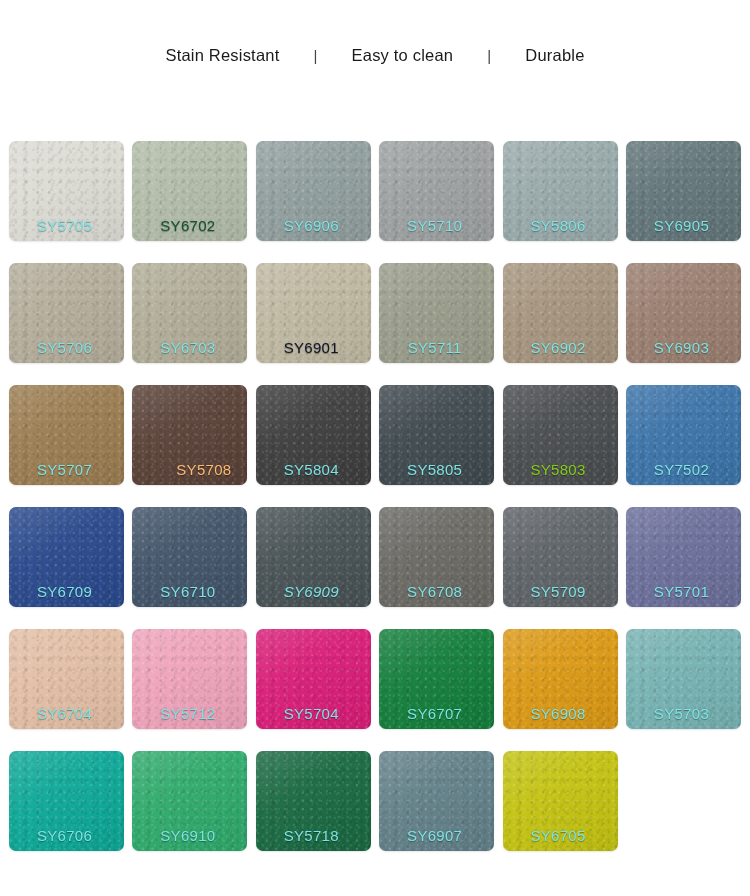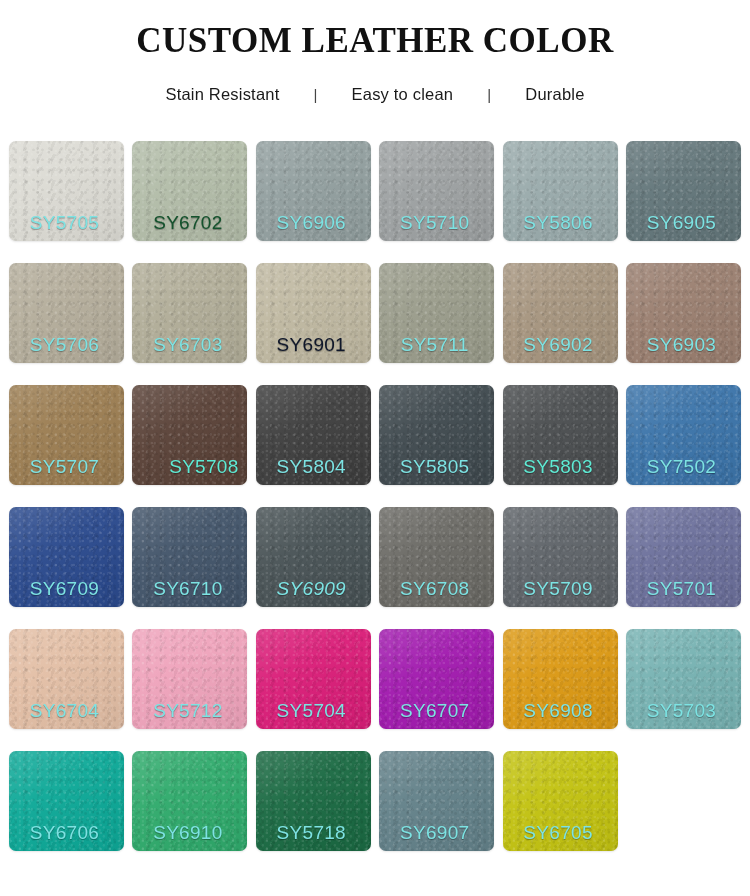--- a/index.html
+++ b/index.html
@@ -101,34 +101,33 @@
     pointer-events: none;
     background: linear-gradient(150deg, rgba(255,255,255,0.16) 0%, rgba(255,255,255,0.03) 38%, rgba(0,0,0,0.035) 78%, rgba(0,0,0,0.07) 100%);
   }
   .swatch .code {
     position: absolute;
     left: 0;
     right: 4px;
     bottom: 7px;
     text-align: center;
     font-family: "Liberation Sans", sans-serif;
-    font-size: 19px;
+    font-size: 15px;
     letter-spacing: 0.3px;
     color: #7de3e3;
     text-shadow: 0 1px 1px rgba(0,0,0,0.35);
     z-index: 3;
   }
 </style>
 </head>
 <body>
 
 <div class="page">
 
   <div class="header">
-    <h1 class="title">CUSTOM LEATHER COLOR</h1>
     <div class="subtitle">
       <span class="feat">Stain Resistant</span>
       <span class="sep">|</span>
       <span class="feat">Easy to clean</span>
       <span class="sep">|</span>
       <span class="feat">Durable</span>
     </div>
   </div>
 
   <div class="grid" id="swatch-grid">
@@ -193,36 +192,36 @@
         <div class="code" style="color: rgb(125, 227, 227);">SY6903</div>
       </div>
       <div class="swatch" style="background: rgb(156, 126, 83);">
         <div class="grain"></div>
         <div class="sheen"></div>
         <div class="code" style="color: rgb(125, 227, 227);">SY5707</div>
       </div>
       <div class="swatch" style="background: rgb(91, 67, 57);">
         <div class="grain"></div>
         <div class="sheen"></div>
-        <div class="code" style="color: #5eead4; padding-left: 32px;">SY5708</div>
+        <div class="code" style="color: #fdba74; padding-left: 32px;">SY5708</div>
       </div>
       <div class="swatch" style="background: #404040;">
         <div class="grain"></div>
         <div class="sheen"></div>
         <div class="code" style="color: rgb(125, 227, 227);">SY5804</div>
       </div>
       <div class="swatch" style="background: rgb(65, 75, 80);">
         <div class="grain"></div>
         <div class="sheen"></div>
         <div class="code" style="color: rgb(125, 227, 227);">SY5805</div>
       </div>
       <div class="swatch" style="background: rgb(76, 79, 81);">
         <div class="grain"></div>
         <div class="sheen"></div>
-        <div class="code" style="color: #5eead4;">SY5803</div>
+        <div class="code" style="color: #84cc16;">SY5803</div>
       </div>
       <div class="swatch" style="background: rgb(61, 117, 170);">
         <div class="grain"></div>
         <div class="sheen"></div>
         <div class="code" style="color: rgb(125, 227, 227);">SY7502</div>
       </div>
       <div class="swatch" style="background: rgb(44, 75, 142);">
         <div class="grain"></div>
         <div class="sheen"></div>
         <div class="code" style="color: rgb(125, 227, 227);">SY6709</div>
@@ -260,21 +259,21 @@
       <div class="swatch" style="background: rgb(239, 164, 188);">
         <div class="grain"></div>
         <div class="sheen"></div>
         <div class="code" style="color: rgb(125, 227, 227);">SY5712</div>
       </div>
       <div class="swatch" style="background: rgb(218, 31, 121);">
         <div class="grain"></div>
         <div class="sheen"></div>
         <div class="code" style="color: rgb(125, 227, 227);">SY5704</div>
       </div>
-      <div class="swatch" style="background: #a21caf;">
+      <div class="swatch" style="background: #15803d;">
         <div class="grain"></div>
         <div class="sheen"></div>
         <div class="code" style="color: rgb(125, 227, 227);">SY6707</div>
       </div>
       <div class="swatch" style="background: rgb(220, 154, 22);">
         <div class="grain"></div>
         <div class="sheen"></div>
         <div class="code" style="color: rgb(125, 227, 227);">SY6908</div>
       </div>
       <div class="swatch" style="background: rgb(120, 179, 179);">

